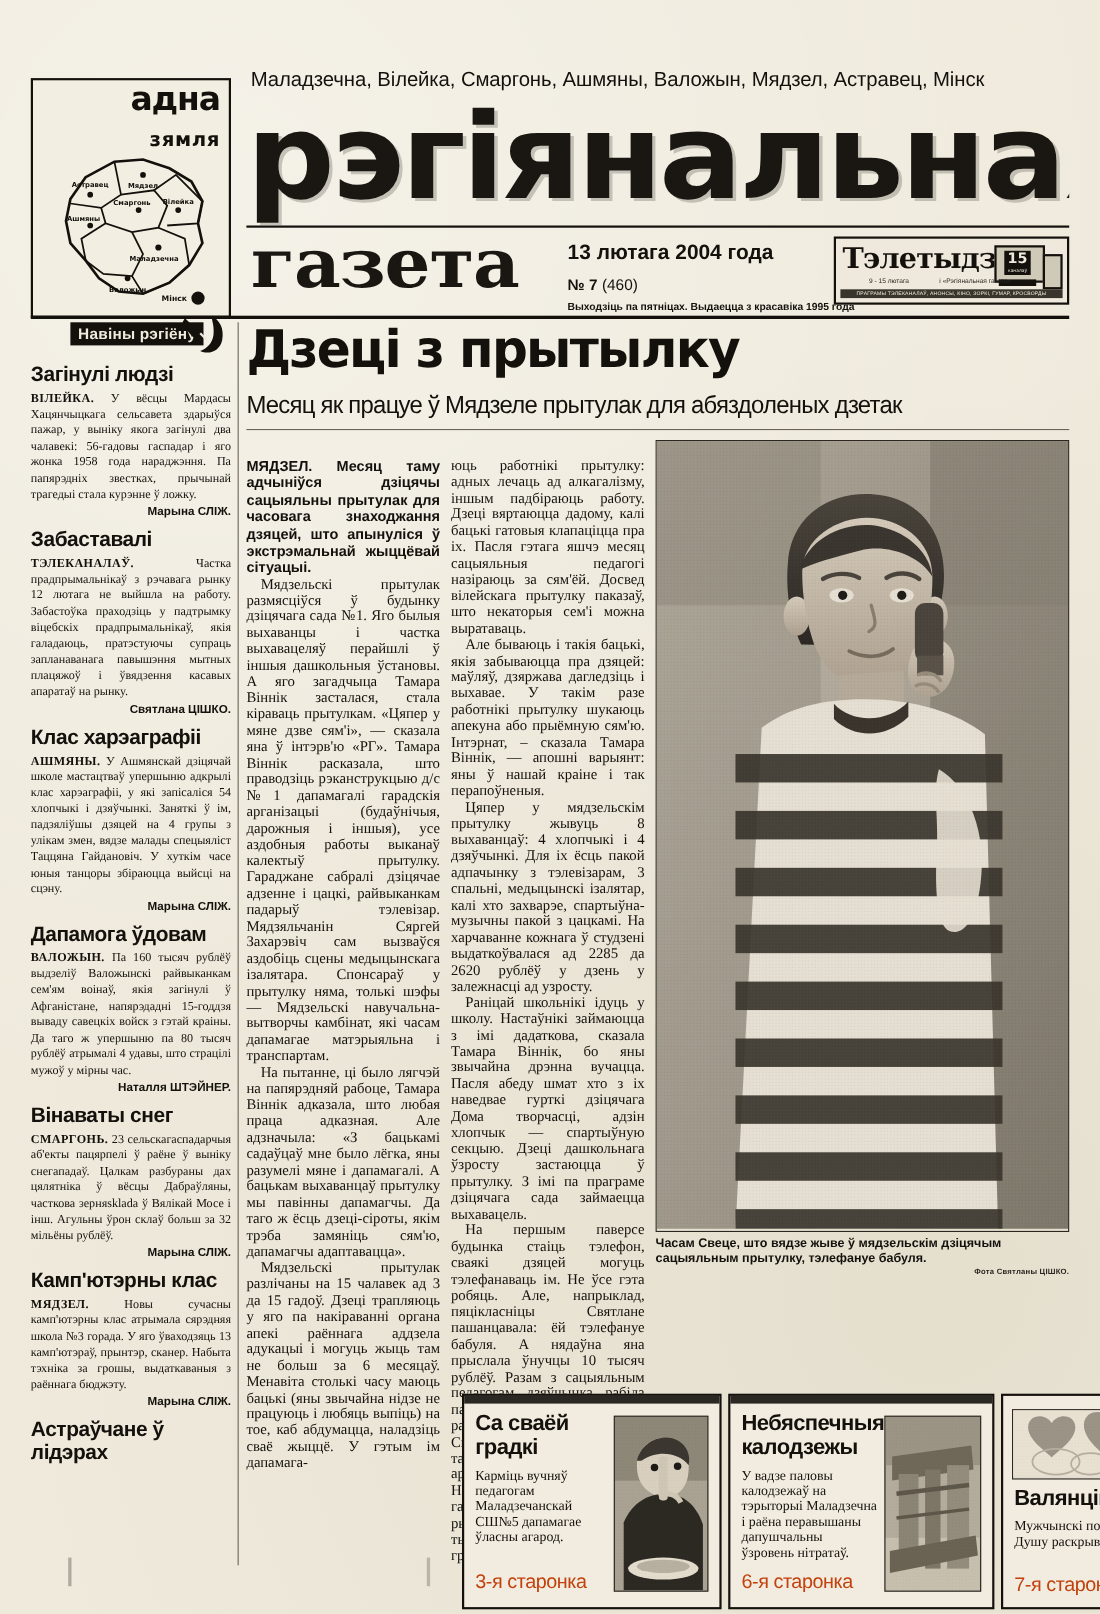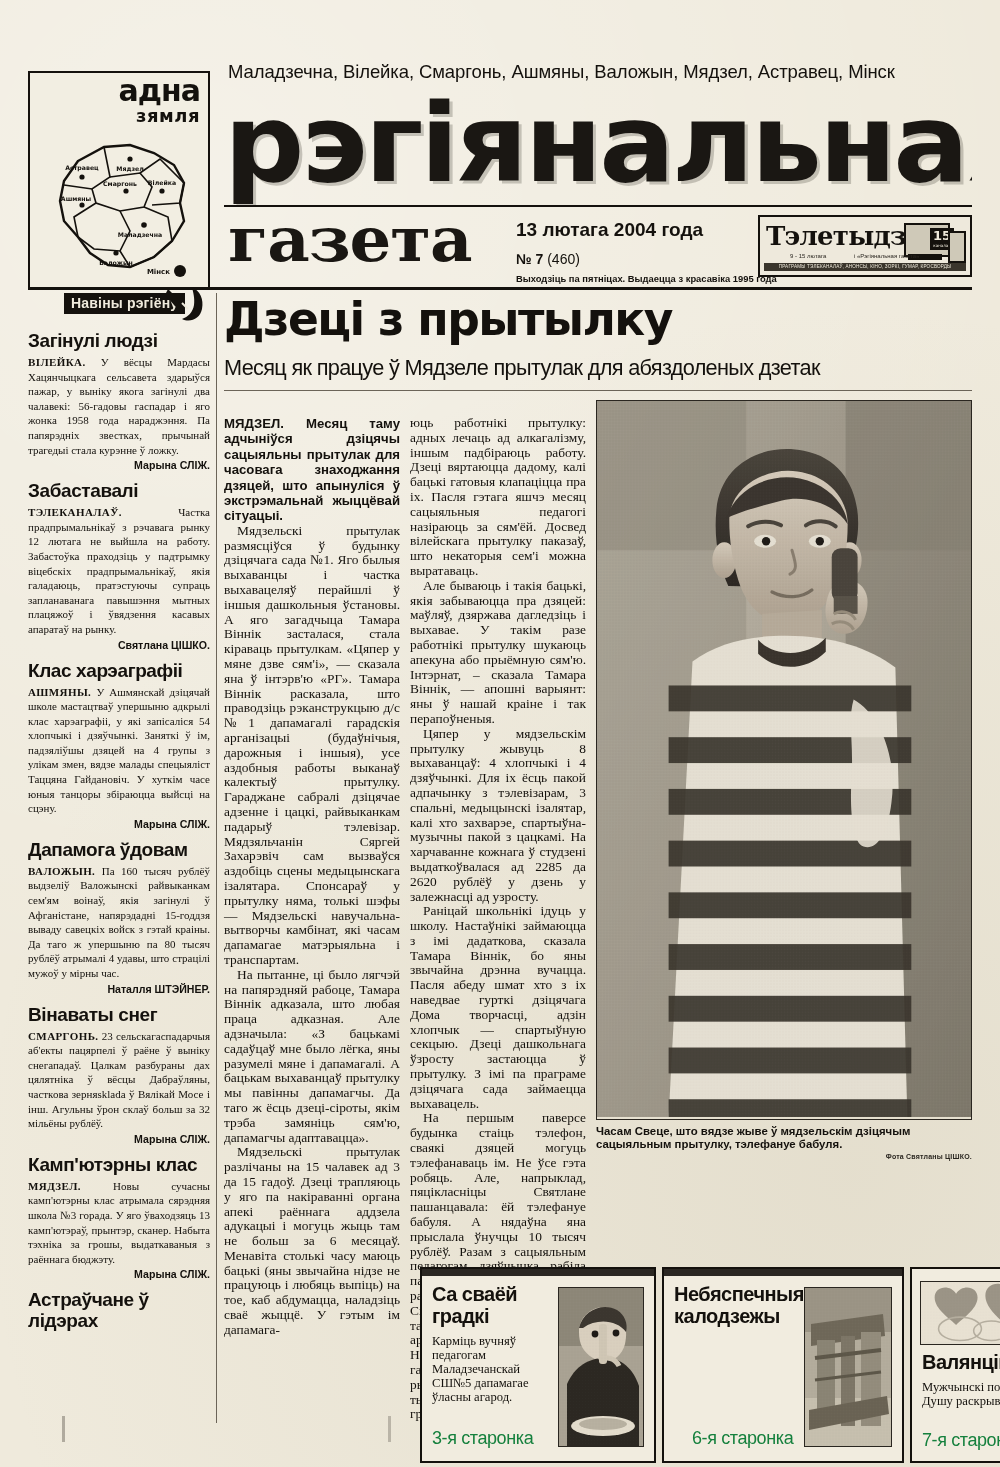--- a/index.html
+++ b/index.html
@@ -27,21 +27,21 @@
     border:2px solid #14110d;background:#f2eee2;
     box-sizing:border-box;overflow:hidden;
   }
   .logo-words{position:absolute;right:8px;top:4px;text-align:right;line-height:.92;}
   .logo-adna{
     font-family:"DejaVu Sans",sans-serif;font-weight:700;font-size:30px;
     letter-spacing:-1px;color:#14110d;display:block;
   }
   .logo-zamla{
     font-family:"DejaVu Sans",sans-serif;font-weight:700;font-size:18px;
-    letter-spacing:.5px;color:#14110d;display:block;margin-top:3px;
+    letter-spacing:.5px;color:#14110d;display:block;margin-top:15px;
   }
   .map-wrap{position:absolute;left:4px;top:52px;width:174px;height:160px;}
   .map-wrap svg{width:100%;height:100%;display:block;}
   .map-label{font-family:"DejaVu Sans",sans-serif;font-size:6.2px;font-weight:700;fill:#14110d;}
   .map-label-minsk{font-family:"DejaVu Sans",sans-serif;font-size:7px;font-weight:700;fill:#14110d;}
 
   .towns{
     position:absolute;left:200px;top:6px;width:744px;
     font-family:"Liberation Sans",sans-serif;font-size:18.5px;
     font-weight:400;letter-spacing:-.1px;color:#14110d;white-space:nowrap;
@@ -93,21 +93,21 @@
     font-family:"Liberation Sans",sans-serif;font-size:6px;color:#2a2620;
   }
   .tele-strip{
     position:absolute;left:4px;right:4px;bottom:4px;height:8px;background:#3a352c;
     font-family:"Liberation Sans",sans-serif;font-size:4.6px;color:#efeadc;
     letter-spacing:.2px;line-height:8px;text-align:center;overflow:hidden;
   }
   .tv-icon{position:absolute;right:6px;top:6px;width:60px;height:40px;}
   .tv-screen{position:absolute;left:0;top:0;width:42px;height:30px;border:2px solid #14110d;background:#cfc9b8;}
   .tv-badge{
-    position:absolute;left:24px;top:3px;width:24px;height:22px;background:#14110d;color:#efeadc;
+    position:absolute;left:7px;top:3px;width:24px;height:22px;background:#14110d;color:#efeadc;
     font-family:"DejaVu Sans",sans-serif;font-weight:700;font-size:13px;text-align:center;line-height:15px;
   }
   .tv-badge small{display:block;font-size:4px;line-height:5px;font-weight:400;}
   .tv-base{position:absolute;left:4px;top:31px;width:34px;height:6px;background:#14110d;}
   .tv-side{position:absolute;left:44px;top:8px;width:14px;height:28px;border:2px solid #14110d;background:#cfc9b8;}
 
   .rule-thick{position:absolute;left:0;top:232px;width:944px;height:3px;background:#14110d;}
 
   
   .body-area{position:absolute;left:0;top:238px;width:944px;height:1130px;}
@@ -192,21 +192,21 @@
   .t2{left:242px;width:242px;}
   .t3{left:490px;width:258px;}
   .t-title{
     font-family:"Liberation Sans",sans-serif;font-weight:700;font-size:20px;line-height:22px;
     letter-spacing:-.5px;margin:0;color:#14110d;
   }
   .t-text{
     font-family:"Liberation Serif",serif;font-size:12.6px;line-height:14px;margin:7px 0 0 0;color:#14110d;
   }
   .t-page{
-    font-family:"Liberation Sans",sans-serif;font-weight:400;font-size:18px;color:#15803d;
+    font-family:"Liberation Sans",sans-serif;font-weight:400;font-size:18px;color:#c2410c;
     letter-spacing:-.4px;
   }
   .t-inner{position:absolute;left:10px;right:10px;top:14px;bottom:8px;}
   .t-thumb{position:absolute;border:1px solid #2a2620;overflow:hidden;background:#9a958a;}
   .hearts-band{position:absolute;left:8px;right:8px;top:12px;height:62px;border:1px solid #2a2620;overflow:hidden;background:#e4ded0;}
   .fold{position:absolute;left:62px;top:1416px;width:3px;height:26px;background:rgba(60,55,45,.35);}
   .fold2{position:absolute;left:388px;top:1416px;width:3px;height:26px;background:rgba(60,55,45,.28);}
 </style>
 </head>
 <body>
@@ -482,21 +482,22 @@
                 <rect width="84" height="158" fill="url(#grain)" opacity=".5"></rect>
               </svg>
             </div>
           </div>
         </div>
 
         <div class="teaser t2">
           <div class="topbar"></div>
           <div class="t-inner">
             <h3 class="t-title" style="width:132px">Небяспечныя калодзежы</h3>
-            <div class="t-page" style="position:absolute;left:0;bottom:4px;margin-left:18px;">6-я старонка</div>
+            <p class="t-text" style="width:124px">У вадзе паловы калодзежаў на тэрыторыі Маладзечна і раёна перавышаны дапушчальны ўзровень нітратаў.</p>
+            <div class="t-page" style="position:absolute;left:0;bottom:4px;">6-я старонка</div>
             <div class="t-thumb" style="right:0;top:4px;width:86px;height:158px;">
               <svg viewBox="0 0 86 158" preserveAspectRatio="none" xmlns="http://www.w3.org/2000/svg">
                 <rect width="86" height="158" fill="#b3ac9c"></rect>
                 <rect y="0" width="86" height="44" fill="#9b9485"></rect>
                 <rect y="110" width="86" height="48" fill="#c6bfae"></rect>
                 <path d="M6 36 L78 26 L80 48 L6 58 Z" fill="#6f6859"></path>
                 <rect x="12" y="52" width="18" height="82" fill="#8a8474"></rect>
                 <rect x="36" y="48" width="14" height="90" fill="#7d7667"></rect>
                 <rect x="56" y="44" width="20" height="94" fill="#938c7c"></rect>
                 <path d="M4 122 L82 108 L84 126 L4 142 Z" fill="#6a6354"></path>

